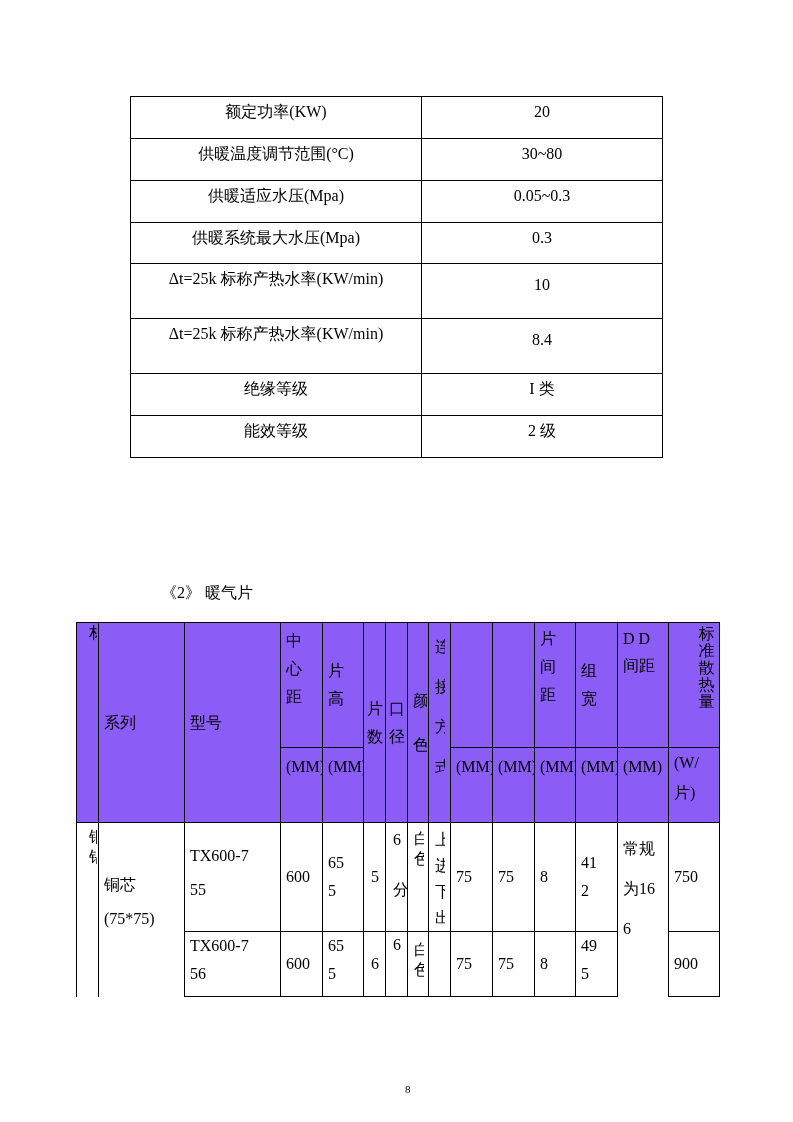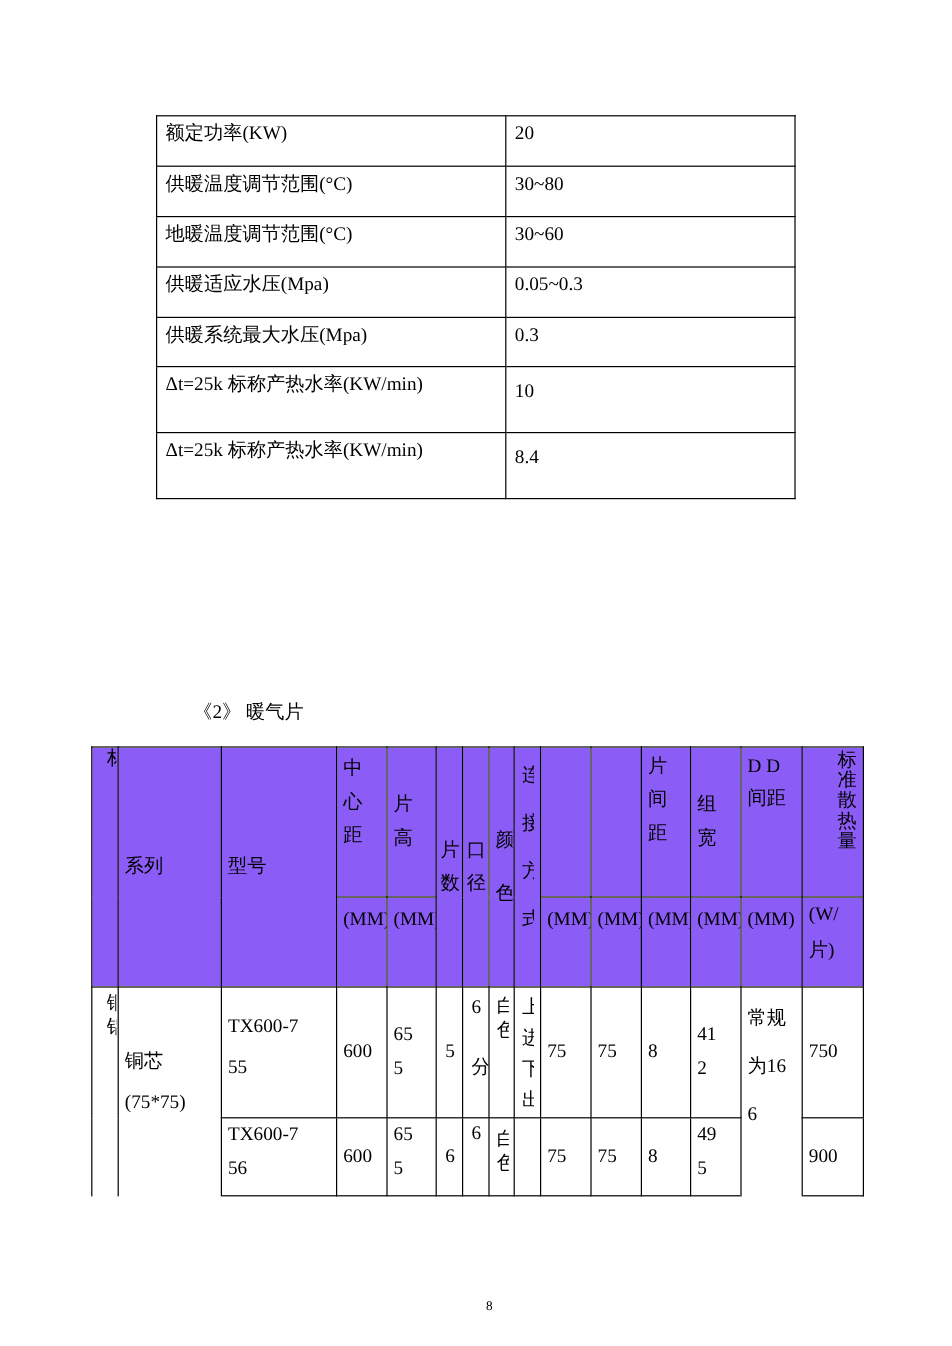--- a/index.html
+++ b/index.html
@@ -1,19 +1,19 @@
 <!DOCTYPE html>
 <html><head>
 <meta charset="utf-8">
 <style>
   html, body { margin:0; padding:0; background:#ffffff; }
   body { width:793px; height:1122px; position:relative; overflow:hidden;
          font-family:"Liberation Serif","DejaVu Serif",serif; color:#000; }
   .spec-table { position:absolute; left:130px; top:96px; width:533px; border-collapse:collapse; }
-  .spec-table td { border:1px solid #000; font-size:16px; vertical-align:top; padding:4px 7px 0 7px; line-height:22px; }
+  .spec-table td { border:1px solid #000; font-size:16px; vertical-align:top; padding:4px 7px 0 7px; line-height:22px;text-align:center; }
   .spec-table td.c1 { width:276px; }
   .caption { position:absolute; left:161px; top:583px; font-size:16px; }
   .rad { position:absolute; left:76px; top:622px; border-collapse:collapse; table-layout:fixed; }
   .rad td { border:1px solid #000; font-size:16px; padding:0 0 0 5px; line-height:28px; vertical-align:top; overflow:hidden; white-space:normal; }
   .rad thead td { background:#8b5cf6; }
   .rad .vc { vertical-align:middle; }
   .clip { overflow:hidden; white-space:nowrap; }
   .page-num { position:absolute; left:405px; top:1083px; font-size:11px; }
 </style>
 </head>
@@ -23,38 +23,42 @@
   <tbody>
     <tr style="height:42px">
         <td class="c1">额定功率(KW)</td>
         <td>20</td>
       </tr>
     <tr style="height:42px">
         <td class="c1">供暖温度调节范围(°C)</td>
         <td>30~80</td>
       </tr>
     <tr style="height:42px">
-        <td class="c1">地暖温度调节范围(°C)</td>
-        <td>30~60</td>
-      </tr>
-    <tr style="height:42px">
         <td class="c1">供暖适应水压(Mpa)</td>
         <td>0.05~0.3</td>
       </tr>
     <tr style="height:41px">
         <td class="c1">供暖系统最大水压(Mpa)</td>
         <td>0.3</td>
       </tr>
     <tr style="height:55px">
         <td class="c1">Δt=25k 标称产热水率(KW/min)</td>
         <td style="padding-top:10px">10</td>
       </tr>
     <tr style="height:55px">
         <td class="c1">Δt=25k 标称产热水率(KW/min)</td>
         <td style="padding-top:10px">8.4</td>
+      </tr>
+    <tr style="height:42px">
+        <td class="c1">绝缘等级</td>
+        <td>I 类</td>
+      </tr>
+    <tr style="height:42px">
+        <td class="c1">能效等级</td>
+        <td>2 级</td>
       </tr>
   </tbody>
 </table>
 
 <div class="caption">《2》 暖气片</div>
 
 <table class="rad">
   <colgroup>
     <col style="width:22px">
       <col style="width:86px">
@@ -101,21 +105,21 @@
       <td></td>
       <td>
           <div style="width:17px;word-break:break-all;padding-top:2px">片间距</div>
         </td>
       <td class="vc">
           <div style="width:17px;word-break:break-all">组宽</div>
         </td>
       <td>
           <div style="width:34px;word-break:break-all;padding-top:2px;line-height:27px">D D 间距</div>
         </td>
-      <td style="text-align:left;padding-right:4px">
+      <td style="text-align:center;padding-right:4px">
           <div style="width:17px;margin-left:auto;word-break:break-all;line-height:17px;padding-top:2px">标准散热量</div>
         </td>
     </tr>
     <tr style="height:75px">
       <td>
           <div style="width:30px;line-height:34px;padding-top:2px">(MM)</div>
         </td>
       <td>
           <div style="width:30px;line-height:34px;padding-top:2px">(MM)</div>
         </td>

